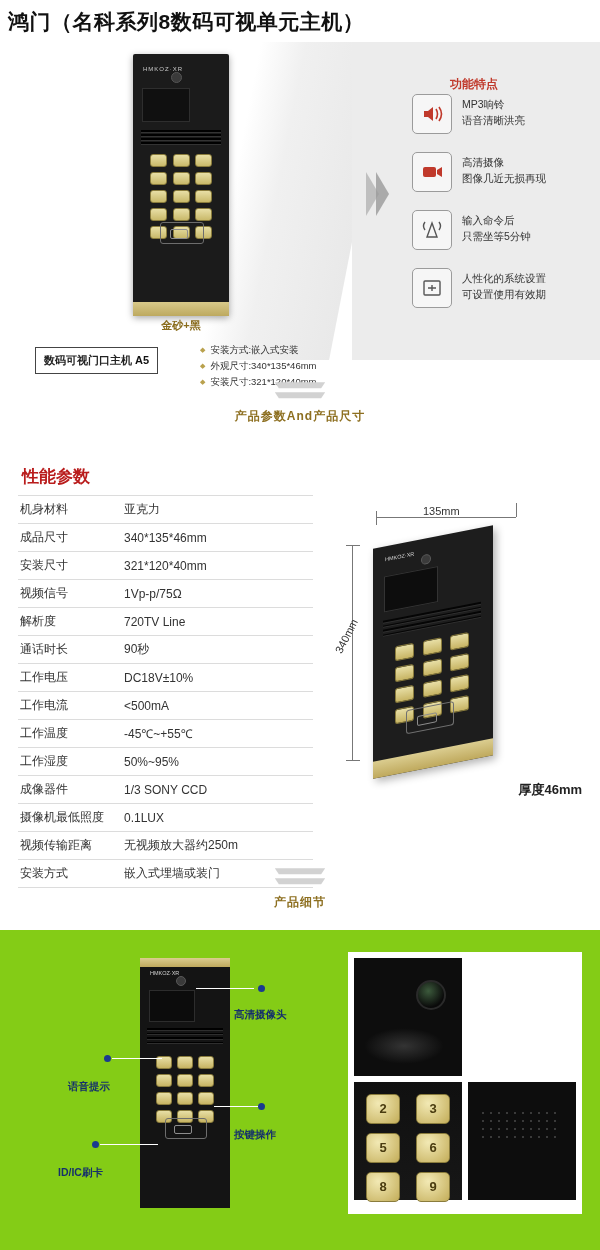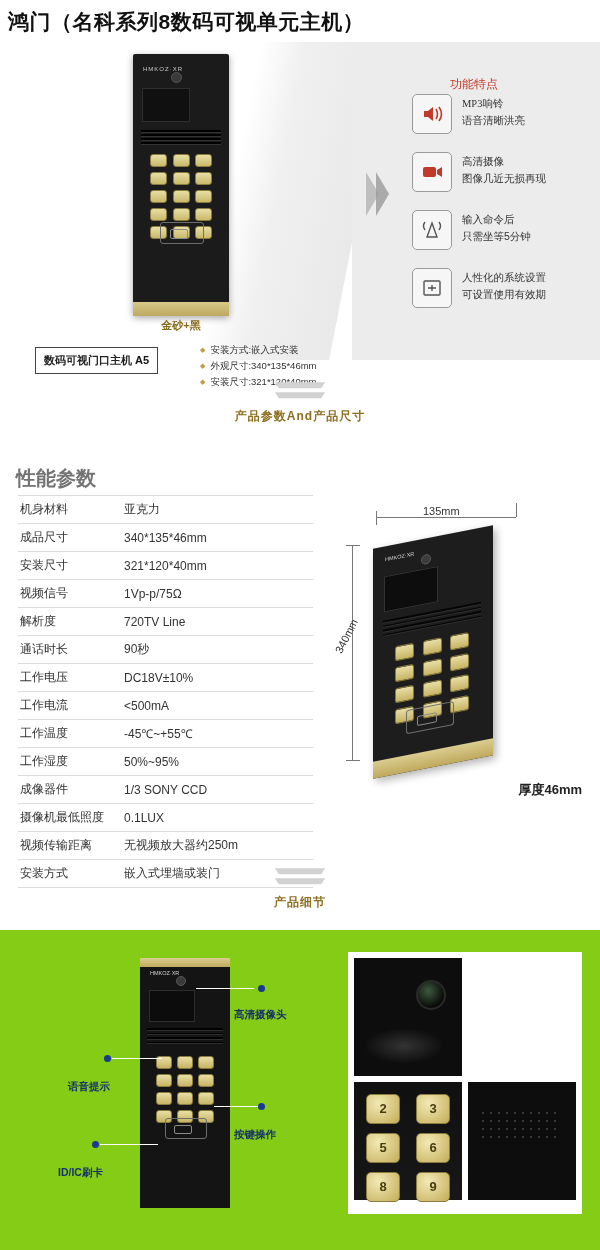--- a/index.html
+++ b/index.html
@@ -113,33 +113,33 @@
     position:absolute; top:0; width:0; height:0;
     border-top:22px solid transparent; border-bottom:22px solid transparent;
     border-left:13px solid #9a9a9a;
   }
   .big-chev i.a { left:0; opacity:.55; }
   .big-chev i.b { left:10px; opacity:.8; }
 
   
   .features-title {
     position:absolute; left:450px; top:34px; font-size:12px;
-    font-weight:normal; color:#c0392b;
+    font-weight:bold; color:#c0392b;
   }
   .feature {
     position:absolute; left:412px; width:180px; height:44px;
   }
   .feature .fic {
     position:absolute; left:0; top:0; width:38px; height:38px;
     border:1.5px solid #9b9b9b; border-radius:5px; background:#f6f6f6;
   }
   .feature .ftxt {
     position:absolute; left:50px; top:2px; font-size:10.5px; color:#333; line-height:16px;
   }
-  .feature .ftxt div:first-child { font-weight:normal;font-family:Liberation Serif, serif; }
+  .feature .ftxt div:first-child { font-weight:normal; }
 
   
   .sect-divider {
     position:absolute; width:600px; text-align:center;
   }
   .sect-divider .lbl {
     font-size:12px; font-weight:bold; color:#8d6f20;
     letter-spacing:1px;
   }
   .dbl-chev {
@@ -147,22 +147,22 @@
   }
   .dbl-chev u {
     position:absolute; left:0; width:46px; height:0; display:block;
     border-top:7px solid #d2d2d2;
     transform:perspective(20px) rotateX(-30deg);
   }
 
   
   .spec-section { position:absolute; left:0; top:455px; width:600px; height:400px; }
   .spec-h {
-    position:absolute; left:16px; top:10px;
-    font-size:20px; font-weight:bold; color:#737373;
+    position:absolute; left:22px; top:10px;
+    font-size:17px; font-weight:bold; color:#b91c1c;
   }
   table.spec {
     position:absolute; left:18px; top:40px; width:295px;
     border-collapse:collapse; font-size:12px;
   }
   table.spec td {
     border-bottom:1px solid #dcdcdc; padding:5px 2px; color:#333;
   }
   table.spec td.k { width:100px; }
   table.spec tr:first-child td { border-top:1px solid #dcdcdc; }

